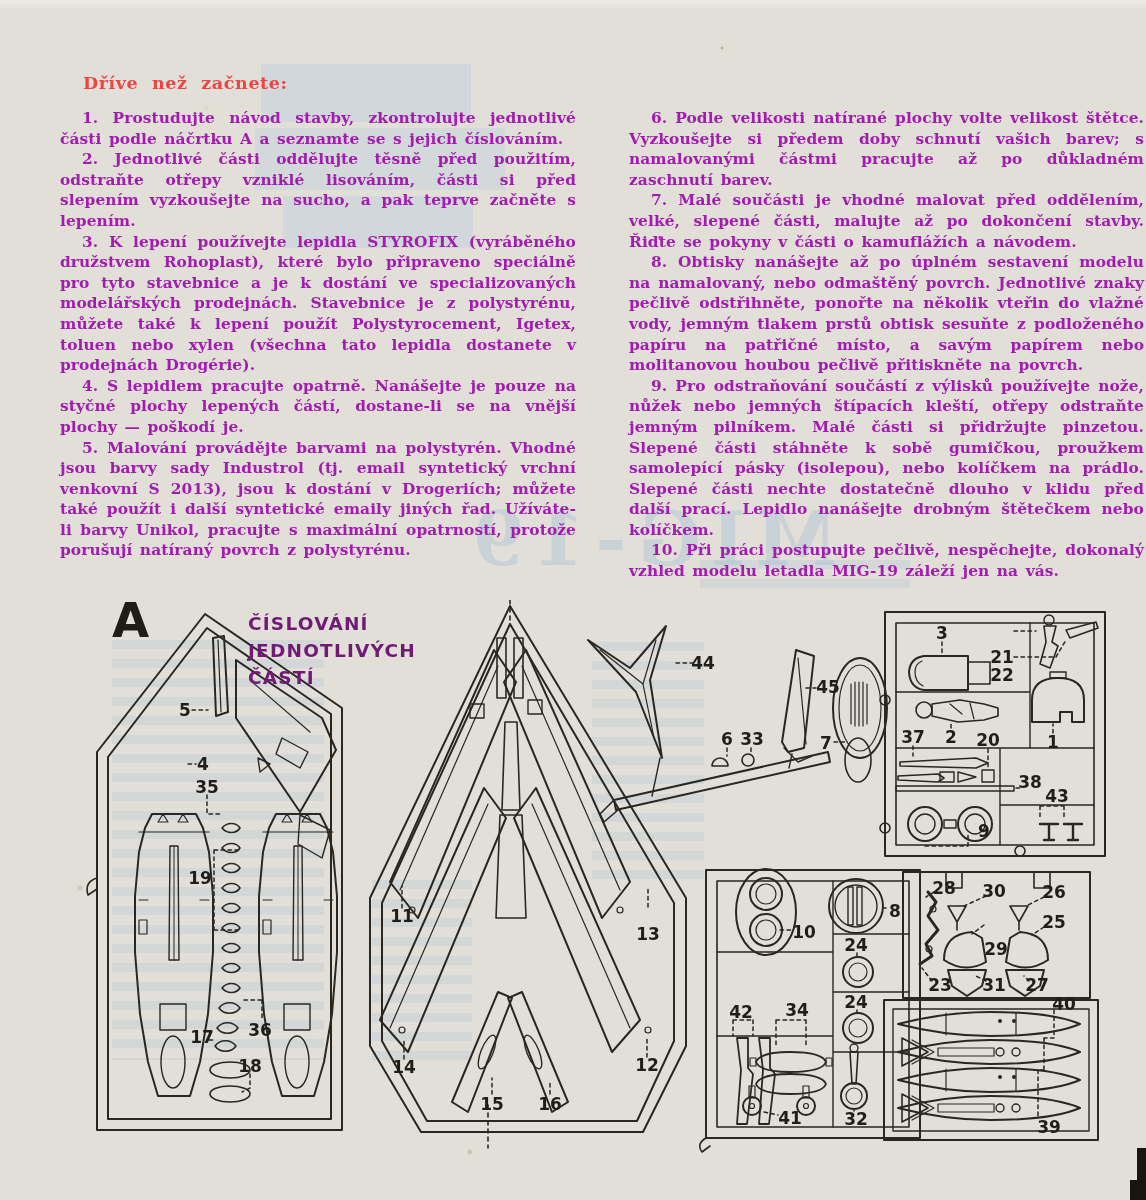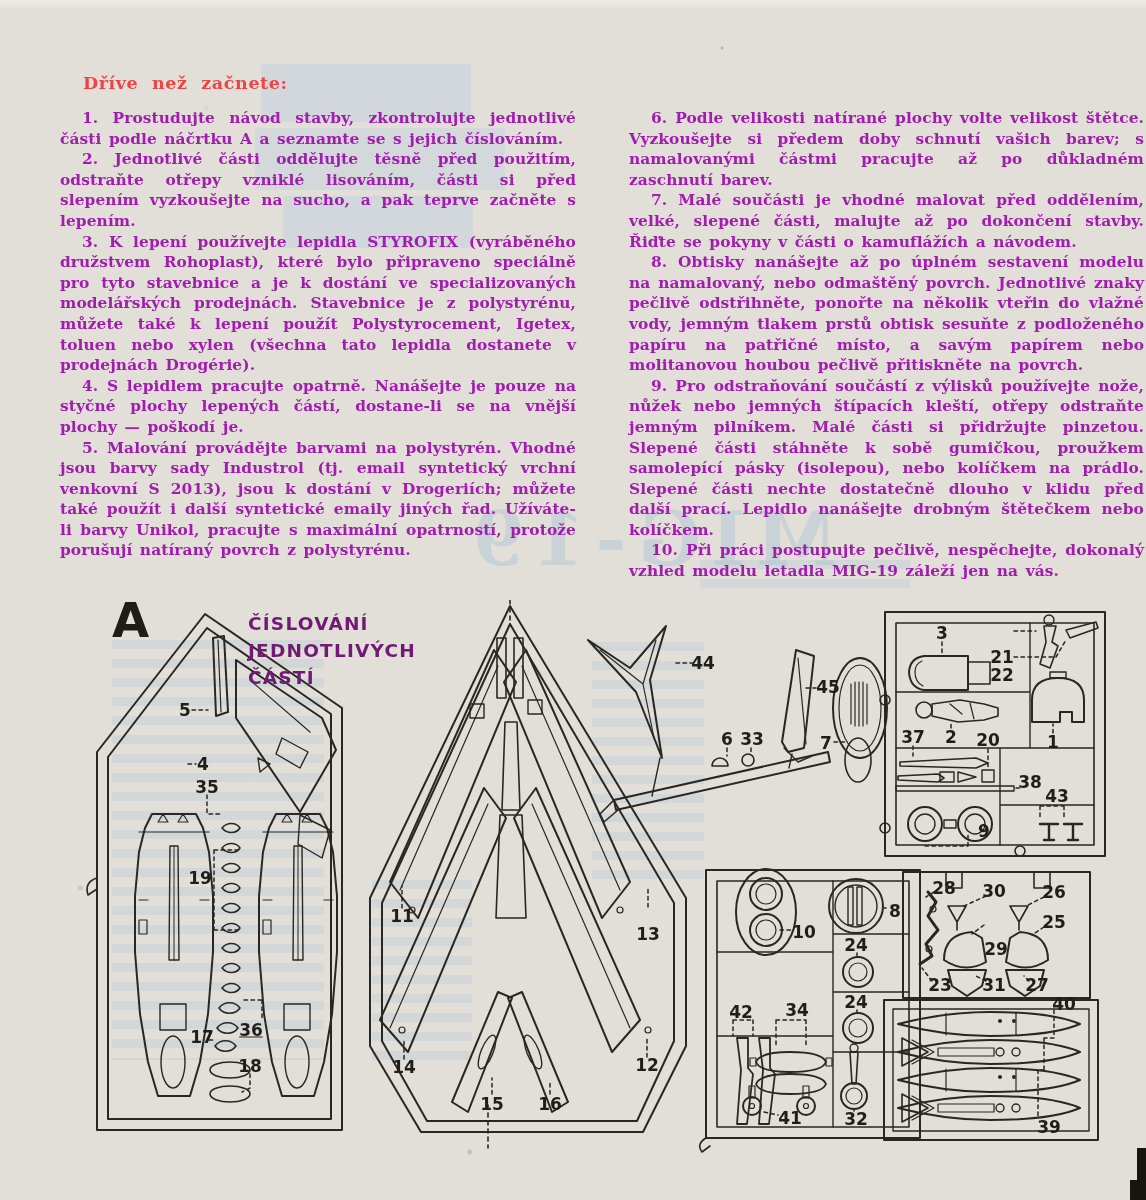--- a/index.html
+++ b/index.html
@@ -402,21 +402,21 @@
       <div class="tline">ČÍSLOVÁNÍ</div>
       <div class="tline">JEDNOTLIVÝCH</div>
       <div class="tline">ČÁSTÍ</div>
     </div>
   <div class="labels">
       <span class="plabel" style="left: 185px; top: 110px;">5</span>
       <span class="plabel" style="left: 203px; top: 164px;">4</span>
       <span class="plabel" style="left: 207px; top: 187px;">35</span>
       <span class="plabel" style="left: 200px; top: 278px;">19</span>
       <span class="plabel" style="left: 202px; top: 437px;">17</span>
-      <span class="plabel" style="left: 251px; top: 430px; text-decoration: underline;">36</span>
+      <span class="plabel" style="left: 260px; top: 430px;">36</span>
       <span class="plabel" style="left: 250px; top: 466px;">18</span>
       <span class="plabel" style="left: 402px; top: 316px;">11</span>
       <span class="plabel" style="left: 648px; top: 334px;">13</span>
       <span class="plabel" style="left: 404px; top: 467px;">14</span>
       <span class="plabel" style="left: 647px; top: 465px;">12</span>
       <span class="plabel" style="left: 492px; top: 504px;">15</span>
       <span class="plabel" style="left: 550px; top: 504px;">16</span>
       <span class="plabel" style="left: 703px; top: 63px;">44</span>
       <span class="plabel" style="left: 828px; top: 87px;">45</span>
       <span class="plabel" style="left: 727px; top: 139px;">6</span>

